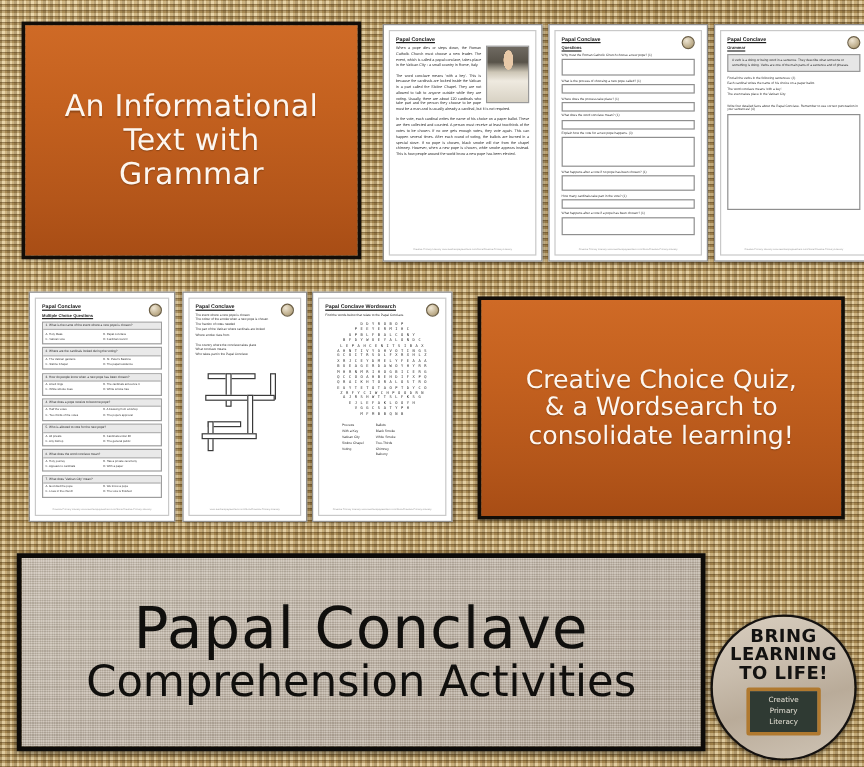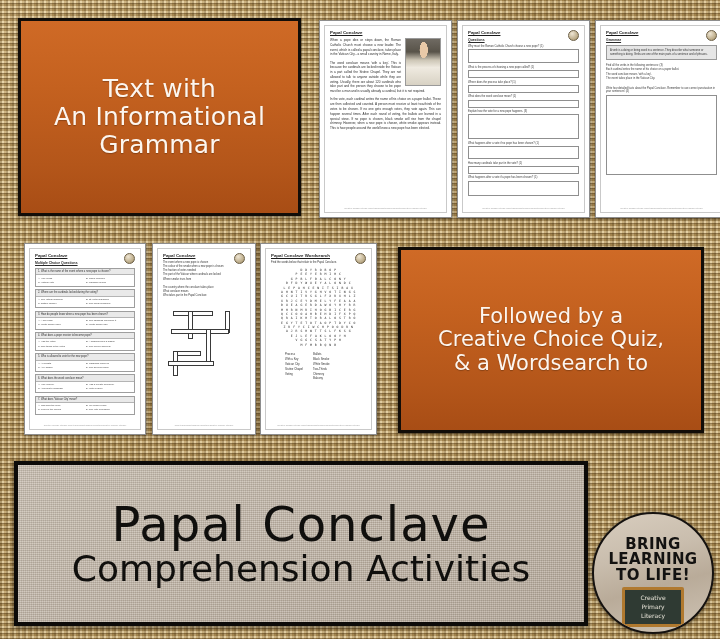--- a/index.html
+++ b/index.html
@@ -142,43 +142,43 @@
   
   #logo-badge {
     left: 592px; top: 512px; width: 122px; height: 122px;
     border-radius: 50%; border: 2.5px solid #151210;
     overflow: hidden;
     background: linear-gradient(165deg, #d8cdbe 0%, #c9bdad 35%, #b9ab99 60%, #cfc4b5 100%);
     display:flex; flex-direction:column; align-items:center;
     box-shadow: 0 1px 4px rgba(0,0,0,.5);
   }
   #logo-badge .logo-text {
-    margin-top: 23px; text-align:center;
+    margin-top: 9px; text-align:center;
     font-family:"DejaVu Sans", sans-serif; font-weight:bold;
     font-size: 15px; line-height:1.02; color:#131211; letter-spacing:.4px;
   }
   #logo-badge .chalk {
     margin-top: 4px; width: 62px; height: 40px;
     background:#b0792f; border:3px solid #b0792f; border-radius:2px;
     display:flex; align-items:center; justify-content:center;
   }
   #logo-badge .chalk-inner {
     width:100%; height:100%; background:#2f3a33;
     display:flex; flex-direction:column; align-items:center; justify-content:center;
     font-family:"DejaVu Sans", sans-serif; font-size:6px; line-height:1.5;
     color:#e8e4d8;
   }
 </style>
 </head>
 <body>
 
 <div class="panel orange-box" id="hero-banner">
   <div class="lines">
+    <div>An Informational</div>
     <div>Text with</div>
-    <div>An Informational</div>
     <div>Grammar</div>
   </div>
 </div>
 
 <div class="page" id="page-text">
   <div class="page-inner">
     <div class="ws-title">Papal Conclave</div>
     <div class="pope-photo"></div>
     <div class="ws-p">When a pope dies or steps down, the Roman Catholic Church must choose a new leader. The event, which is called a papal conclave, takes place in the Vatican City - a small country in Rome, Italy.</div>
     <div class="ws-p">The word conclave means 'with a key'. This is because the cardinals are locked inside the Vatican in a part called the Sistine Chapel. They are not allowed to talk to anyone outside while they are voting. Usually, there are about 120 cardinals who take part and the person they choose to be pope must be a man and is usually already a cardinal, but it is not required.</div>
@@ -404,23 +404,23 @@
         <div>Balcony</div>
       </div>
     </div>
 
     <div class="ws-foot">Creative Primary Literacy www.teacherspayteachers.com/Store/Creative-Primary-Literacy</div>
   </div>
 </div>
 
 <div class="panel orange-box" id="followed-banner">
   <div class="lines">
-    <div>Followed by a</div>
     <div>Creative Choice Quiz,</div>
     <div>&amp; a Wordsearch to</div>
+    <div>consolidate learning!</div>
   </div>
 </div>
 
 <div class="panel" id="title-banner">
   <div class="t1">Papal Conclave</div>
   <div class="t2">Comprehension Activities</div>
 </div>
 
 <div class="panel" id="logo-badge">
   <div class="logo-text">

